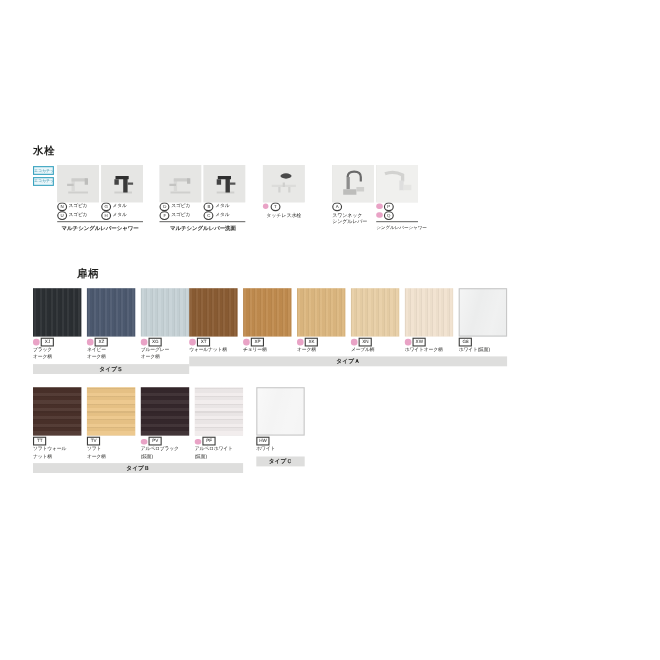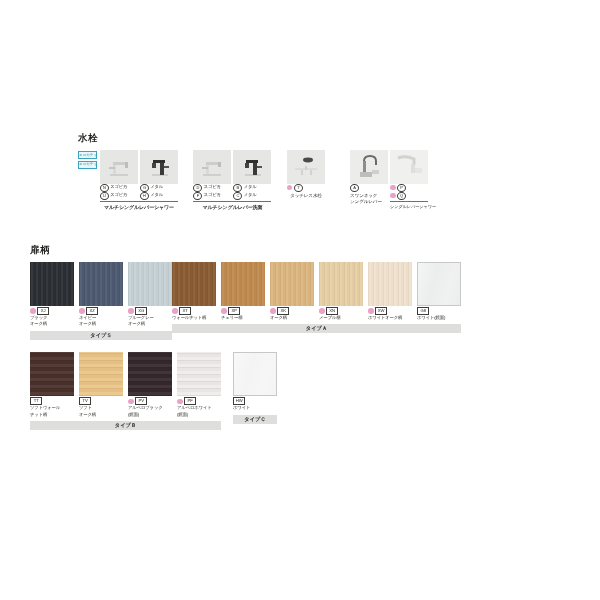--- a/index.html
+++ b/index.html
@@ -30,21 +30,20 @@
     color: #1d1d1b;
     line-height: 1;
   }
 
   
   #faucet-section {
     position: absolute;
     left: 30px;
     top: 133px;
     width: 350px;
-    margin-left: 48px;
   }
   #faucet-title { margin-bottom: 7px; }
 
   .faucet-row {
     display: flex;
     align-items: flex-start;
     gap: 2px;
   }
 
   .faucet-group { display: flex; flex-direction: column; }
@@ -152,21 +151,21 @@
   .gap-lg { width: 22px; }
   .gap-md { width: 12px; }
 
   
   #door-section {
     position: absolute;
     left: 30px;
     top: 245px;
     width: 420px;
   }
-  #door-title { margin-bottom: 7px; }
+  #door-title { margin-bottom: 7px; margin-left: 40px; }
 
   .door-row { display: flex; align-items: flex-start; }
   .door-block { display: flex; flex-direction: column; }
   .door-items { display: flex; gap: 5px; }
   .door-item { width: 44px; }
 
   .door-swatch {
     width: 44px;
     height: 44px;
     position: relative;

